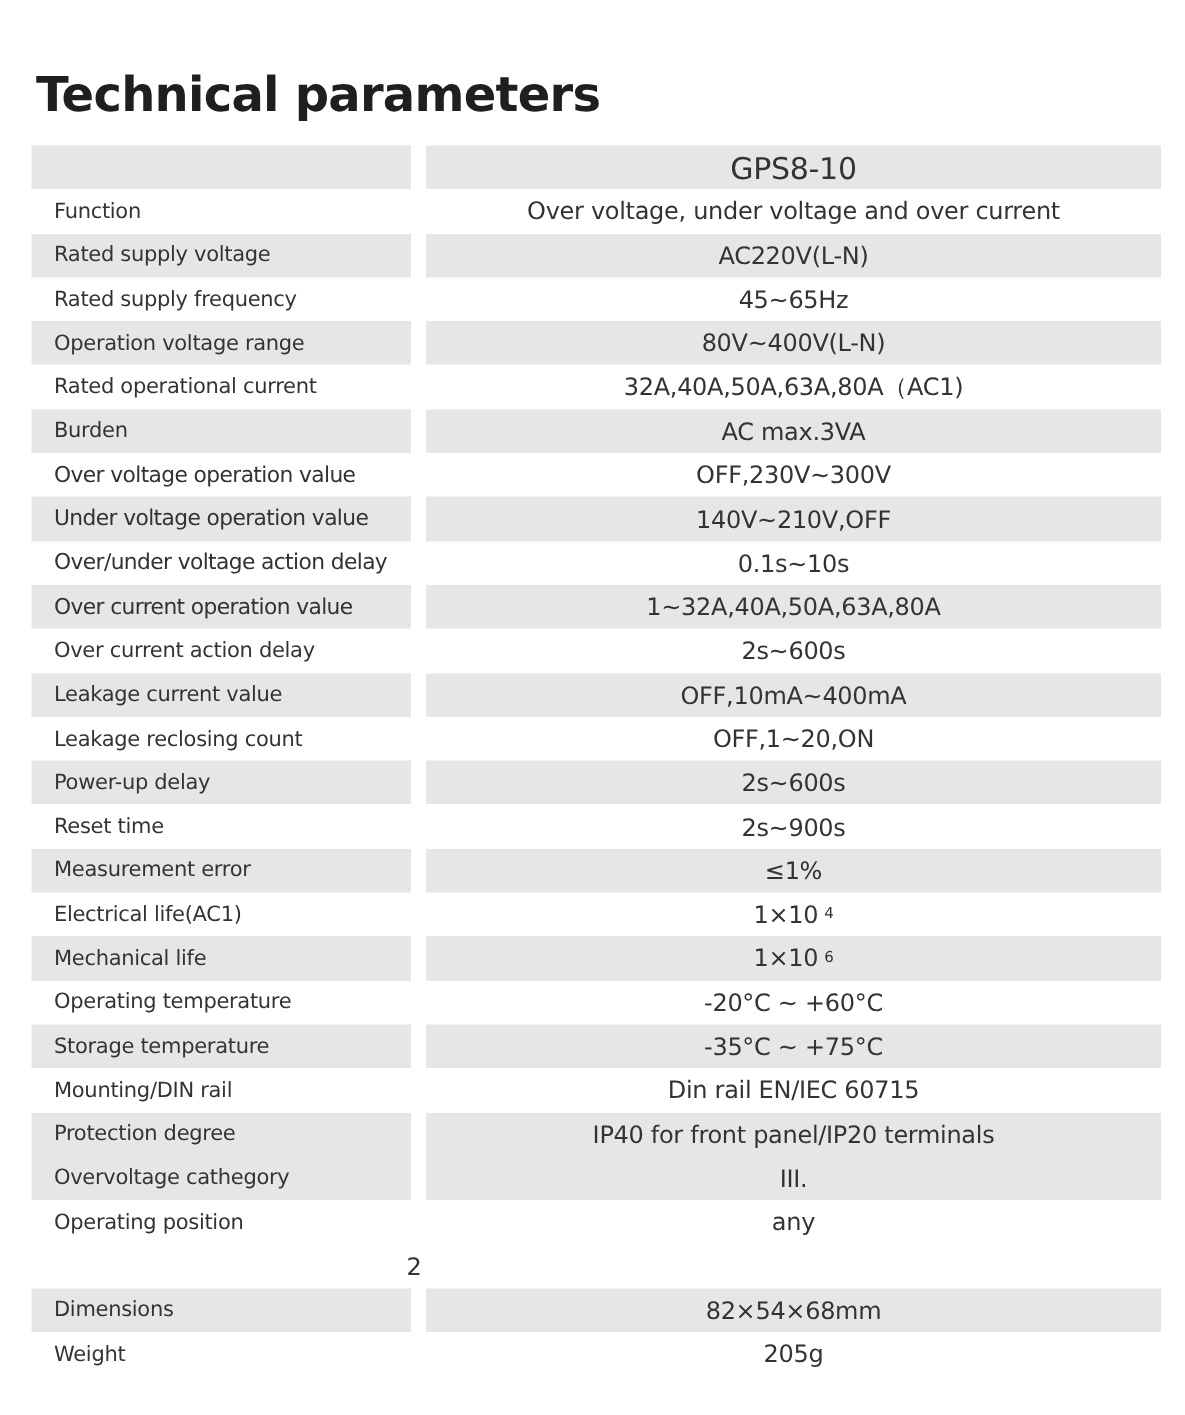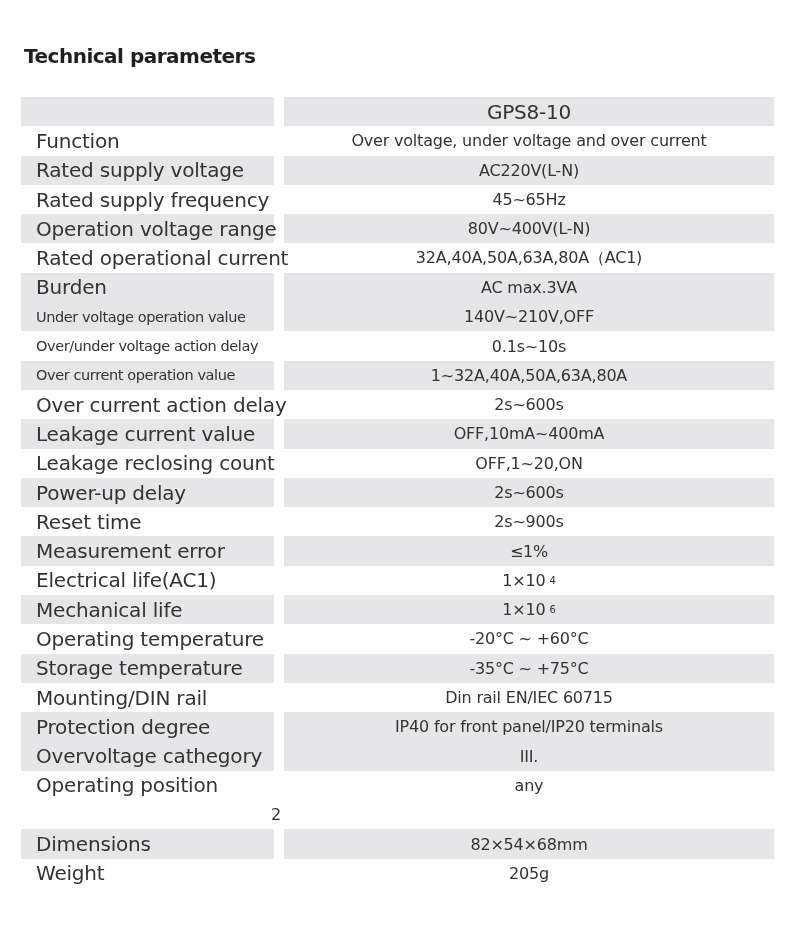--- a/index.html
+++ b/index.html
@@ -1,20 +1,20 @@
 <!DOCTYPE html>
 <html><head>
 <meta charset="utf-8">
 <style>
   html,body{margin:0;padding:0;background:#ffffff;}
   body{width:790px;height:943px;position:relative;overflow:hidden;font-family:"DejaVu Sans","Liberation Sans",sans-serif;color:#333;}
-  .title{position:absolute;left:24px;top:44px;font-family:"DejaVu Sans",sans-serif;font-weight:bold;font-size:20px;color:#1f1f1f;letter-spacing:-0.5px;}
+  .title{position:absolute;left:24px;top:44px;font-family:"DejaVu Sans",sans-serif;font-weight:bold;font-size:32px;color:#1f1f1f;letter-spacing:-0.5px;}
   .table{position:absolute;left:21px;top:97px;width:753px;}
   .row{display:flex;height:29.3px;align-items:center;}
-  .cell-l{width:253px;height:100%;display:flex;align-items:center;padding-left:15px;box-sizing:border-box;font-size:20px;color:#333;white-space:nowrap;letter-spacing:-0.2px;}
+  .cell-l{width:253px;height:100%;display:flex;align-items:center;padding-left:15px;box-sizing:border-box;font-size:14px;color:#333;white-space:nowrap;letter-spacing:-0.2px;}
   .cell-r{margin-left:10px;width:490px;height:100%;display:flex;align-items:center;justify-content:center;font-size:16px;color:#333;white-space:nowrap;letter-spacing:-0.2px;}
   .row.gray .cell-l,.row.gray .cell-r{background:#e6e6e8;}
   .row.head .cell-r{font-size:20px;color:#333;}
   .small{font-size:14.5px !important;letter-spacing:-0.4px !important;}
   sup{font-size:10px;vertical-align:8px;margin-left:4px;}
 </style>
 </head>
 <body>
 
 <div class="title">Technical parameters</div>
@@ -52,20 +52,26 @@
       <div class="row">
         <div class="cell-l">Rated operational current</div>
         <div class="cell-r">
           <span>32A,40A,50A,63A,80A（AC1)</span>
         </div>
       </div>
       <div class="row gray">
         <div class="cell-l">Burden</div>
         <div class="cell-r">
           <span>AC max.3VA</span>
+        </div>
+      </div>
+      <div class="row">
+        <div class="cell-l small">Over voltage operation value</div>
+        <div class="cell-r">
+          <span>OFF,230V~300V</span>
         </div>
       </div>
       <div class="row gray">
         <div class="cell-l small">Under voltage operation value</div>
         <div class="cell-r">
           <span>140V~210V,OFF</span>
         </div>
       </div>
       <div class="row">
         <div class="cell-l small">Over/under voltage action delay</div>

